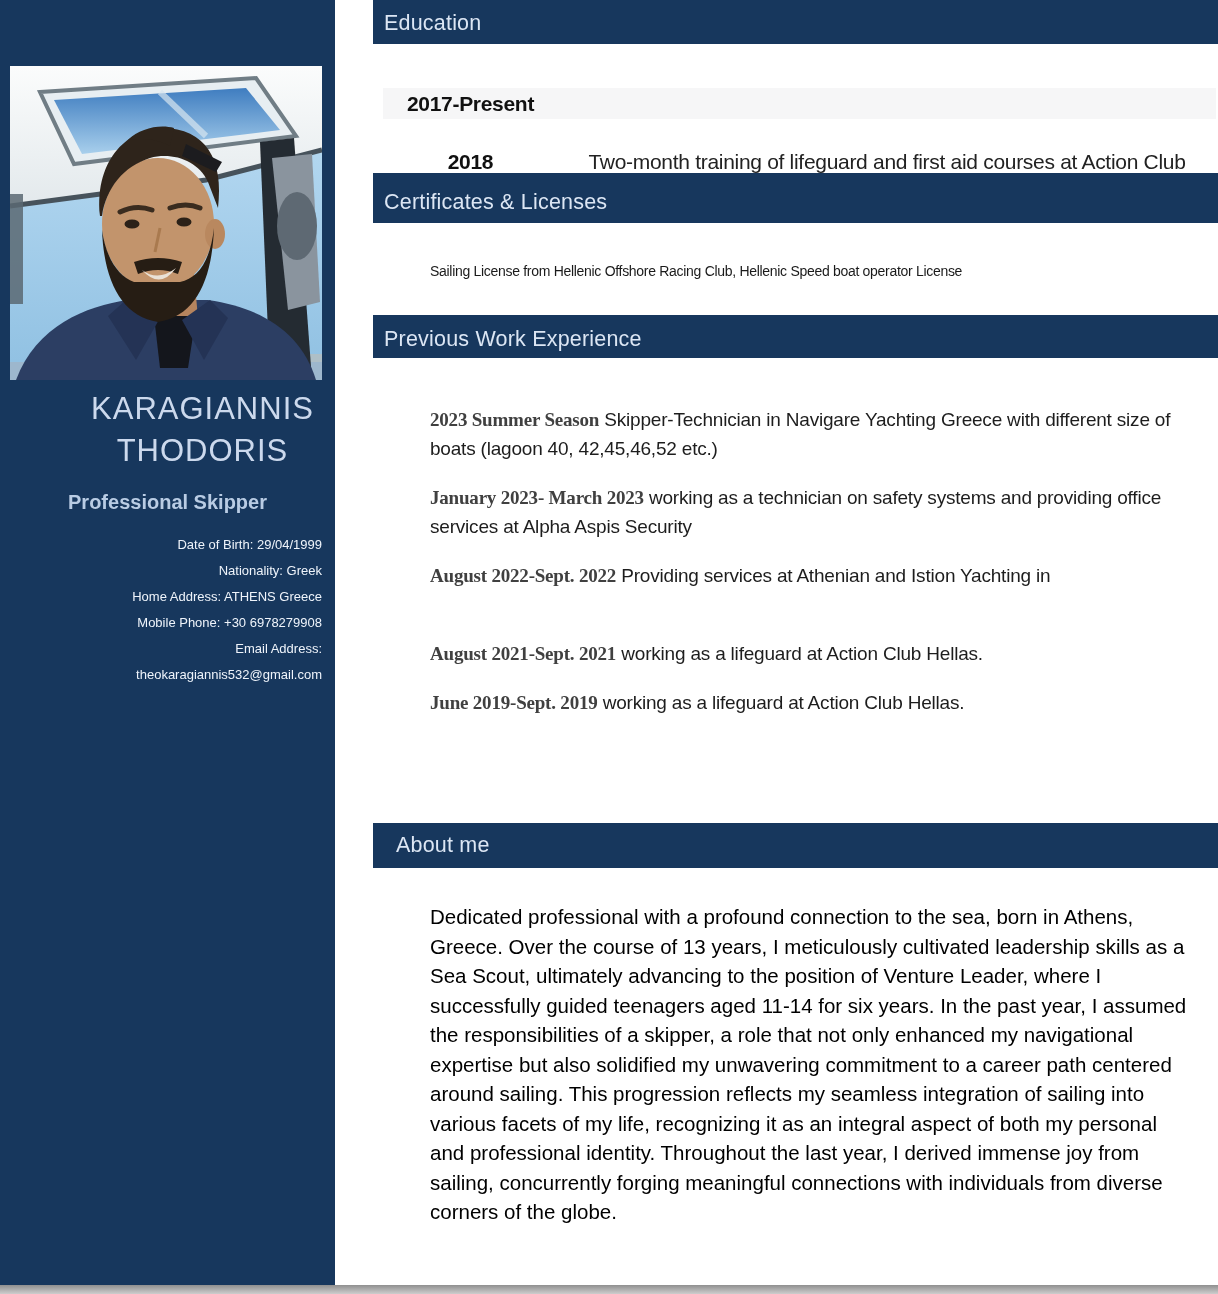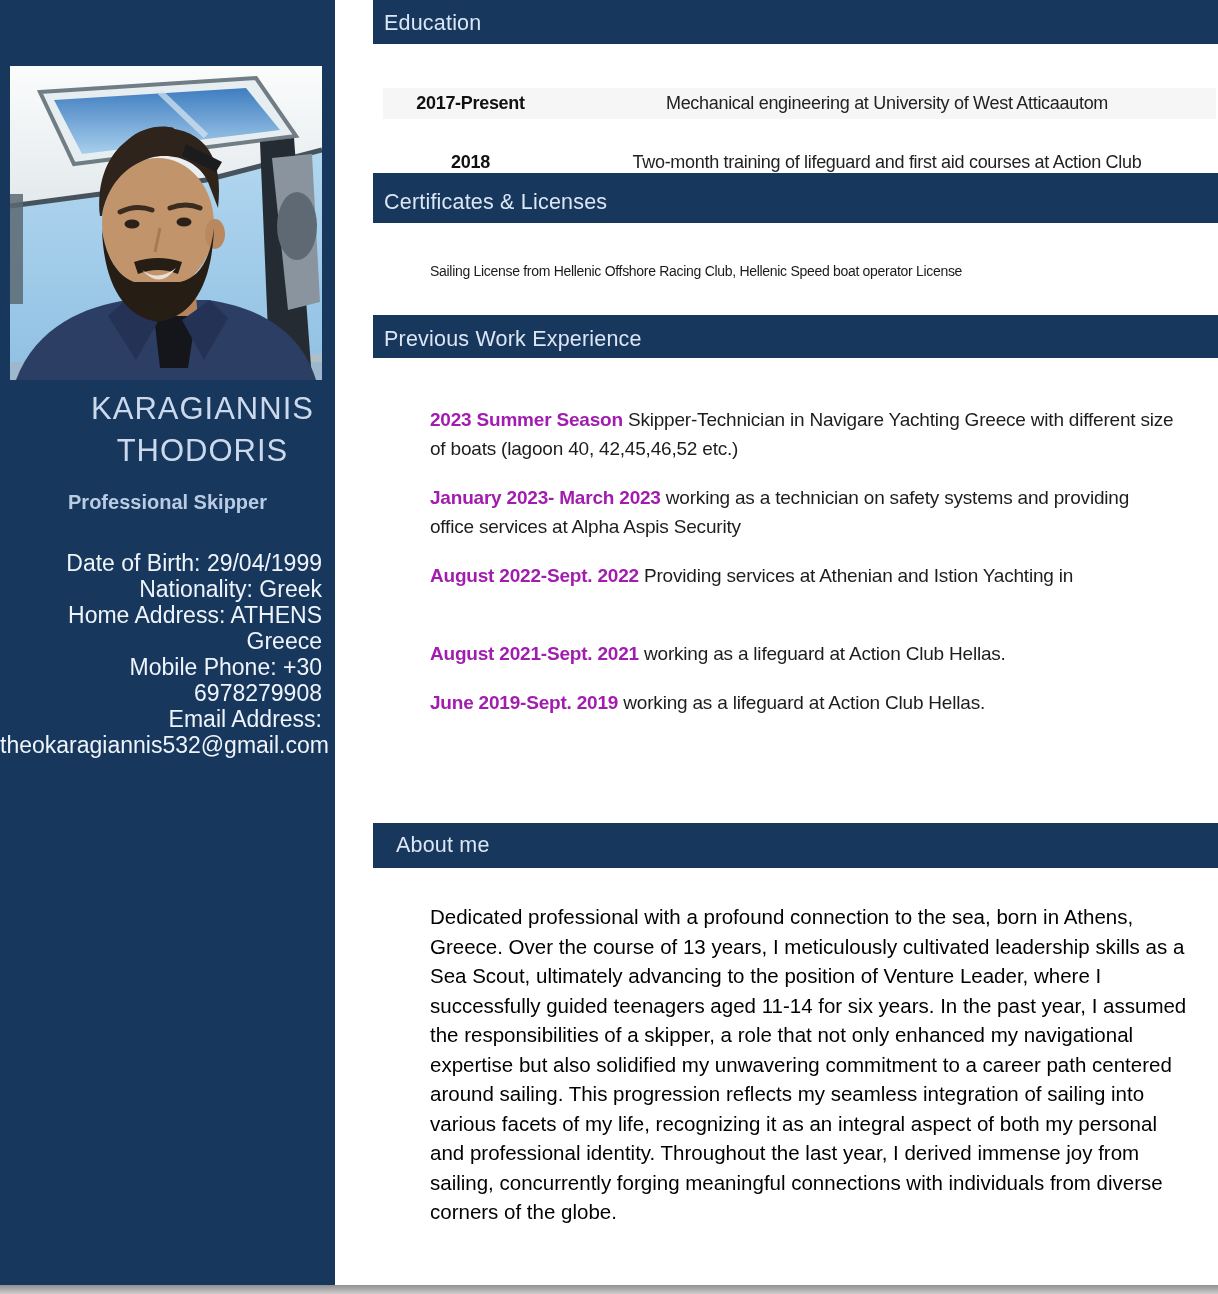--- a/index.html
+++ b/index.html
@@ -30,24 +30,24 @@
     font-size: 31px; line-height: 42px; letter-spacing: 1px;
     font-weight: 400;
   }
   .candidate-title {
     position: absolute; left: 0; top: 491px; width: 335px;
     text-align: center;
     color: #b9cce4;
     font-size: 20px; font-weight: 700;
   }
   .contact-block {
-    position: absolute; left: 0; top: 550px; width: 322px;
+    position: absolute; left: 0; top: 532px; width: 322px;
     text-align: right;
     color: #eff4fb;
-    font-size: 23px; line-height: 26px;
+    font-size: 13px; line-height: 26px;
     font-weight: 400;
   }
 
   
   .content {
     position: absolute; left: 335px; top: 0;
     width: 883px; height: 1285px;
     background: #ffffff;
     margin-left: 38px;
   }
@@ -65,21 +65,21 @@
   .box { position: absolute; left: 0; width: 883px; background: #fff; }
   .box-education    { top: 44px;  height: 129px; }
   .box-certificates { top: 223px; height: 92px; }
   .box-experience   { top: 358px; height: 457px; }
   .box-about        { top: 868px; height: 417px; }
 
   
   .edu-row {
     display: flex; align-items: center;
     margin: 0 40px 0 10px;
-    color: #1b1b1b; font-size: 18px; letter-spacing: -0.3px;
+    color: #1b1b1b; font-size: 21px; letter-spacing: -0.3px;
   }
   .edu-row-1 { margin-top: 44px; height: 31px; background: #f6f6f7; }
   .edu-row-2 { margin-top: 29px; height: 28px; }
   .edu-date { width: 175px; text-align: center; font-weight: 700; color: #111; }
   .edu-desc { flex: 1; text-align: center; color: #222; }
 
   
   .cert-text {
     position: absolute; top: 40px; left: 57px;
     width: 810px;
@@ -87,21 +87,21 @@
   }
 
   
   .exp-list { padding: 47px 0 0 57px; }
   .exp-entry {
     width: 745px;
     font-size: 19px; line-height: 29px; letter-spacing: -0.2px;
     color: #1d1d1d;
     margin-bottom: 20px;
   }
-  .exp-entry b { color: #a21caf; }
+  .exp-entry b { color: #404040; font-family: Liberation Serif, serif; }
   .exp-entry.gap-after { margin-bottom: 49px; }
 
   
   .about-text {
     position: absolute; top: 34px; left: 57px;
     width: 764px;
     color: #000;
     font-size: 20.5px; line-height: 29.5px;
   }
 
@@ -200,21 +200,20 @@
     <div>theokaragiannis532@gmail.com</div>
   </div>
 </div>
 
 <div class="content">
 
   <div class="section-bar bar-education">Education</div>
   <div class="box box-education">
     <div class="edu-row edu-row-1">
       <span class="edu-date">2017-Present</span>
-      <span class="edu-desc">Mechanical engineering at University of West Atticaautom</span>
     </div>
     <div class="edu-row edu-row-2">
       <span class="edu-date">2018</span>
       <span class="edu-desc">Two-month training of lifeguard and first aid courses at Action Club</span>
     </div>
   </div>
 
   <div class="section-bar bar-certificates">Certificates &amp; Licenses</div>
   <div class="box box-certificates">
     <div class="cert-text">Sailing License from Hellenic Offshore Racing Club, Hellenic Speed boat operator License</div>

